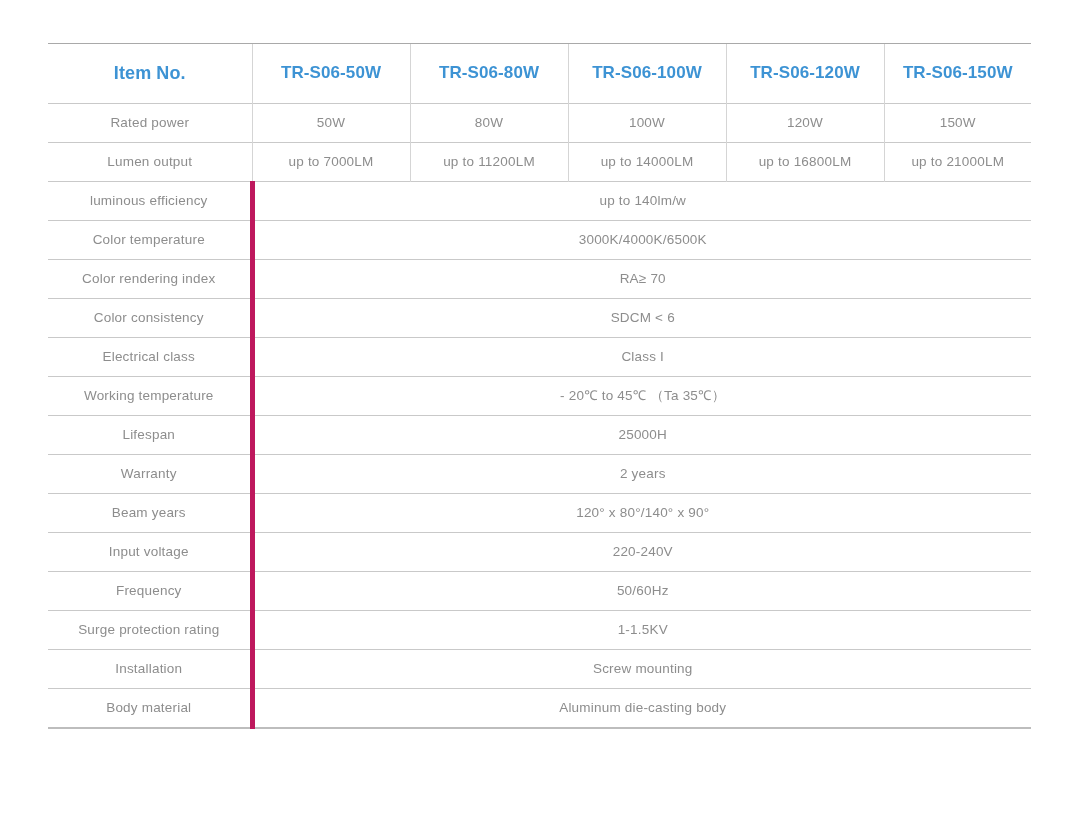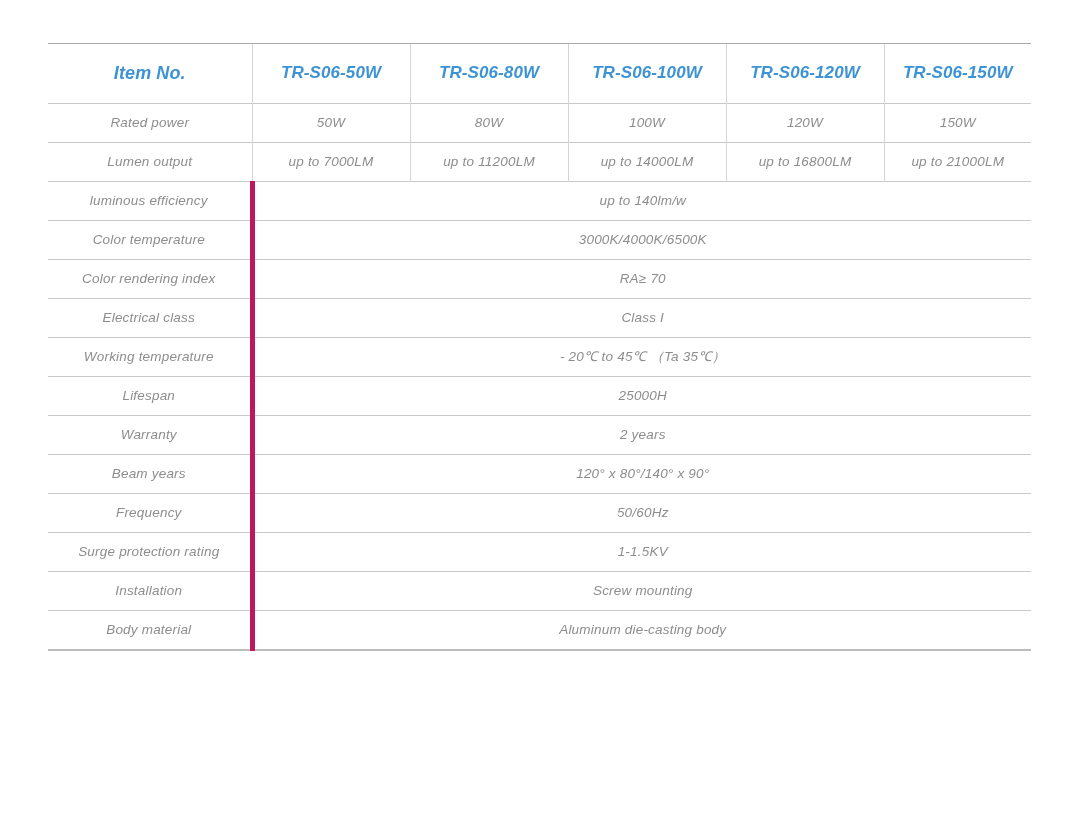--- a/index.html
+++ b/index.html
@@ -12,21 +12,20 @@
     height: 829px;
     font-family: "Liberation Sans", sans-serif;
     -webkit-font-smoothing: antialiased;
   }
 
   .spec-wrap {
     position: absolute;
     left: 48px;
     top: 43px;
     width: 981px;
-    font-style: italic;
   }
 
   table.spec-table {
     width: 981px;
     border-collapse: collapse;
     table-layout: fixed;
   }
 
   table.spec-table td {
     border-top: 1px solid #c9c9c9;
@@ -125,38 +124,46 @@
         </tr>
         <tr>
           <td class="label-cell">Color temperature</td>
           <td class="merged" colspan="5">3000K/4000K/6500K</td>
         </tr>
         <tr>
           <td class="label-cell">Color rendering index</td>
           <td class="merged" colspan="5">RA≥ 70</td>
         </tr>
         <tr>
+          <td class="label-cell">Color consistency</td>
+          <td class="merged" colspan="5">SDCM &lt; 6</td>
+        </tr>
+        <tr>
           <td class="label-cell">Electrical class</td>
           <td class="merged" colspan="5">Class I</td>
         </tr>
         <tr>
           <td class="label-cell">Working temperature</td>
           <td class="merged" colspan="5">- 20℃ to 45℃ （Ta 35℃）</td>
         </tr>
         <tr>
           <td class="label-cell">Lifespan</td>
           <td class="merged" colspan="5">25000H</td>
         </tr>
         <tr>
           <td class="label-cell">Warranty</td>
           <td class="merged" colspan="5">2 years</td>
         </tr>
         <tr>
           <td class="label-cell">Beam years</td>
           <td class="merged" colspan="5">120° x 80°/140° x 90°</td>
+        </tr>
+        <tr>
+          <td class="label-cell">Input voltage</td>
+          <td class="merged" colspan="5">220-240V</td>
         </tr>
         <tr>
           <td class="label-cell">Frequency</td>
           <td class="merged" colspan="5">50/60Hz</td>
         </tr>
         <tr>
           <td class="label-cell">Surge protection rating</td>
           <td class="merged" colspan="5">1-1.5KV</td>
         </tr>
         <tr>

